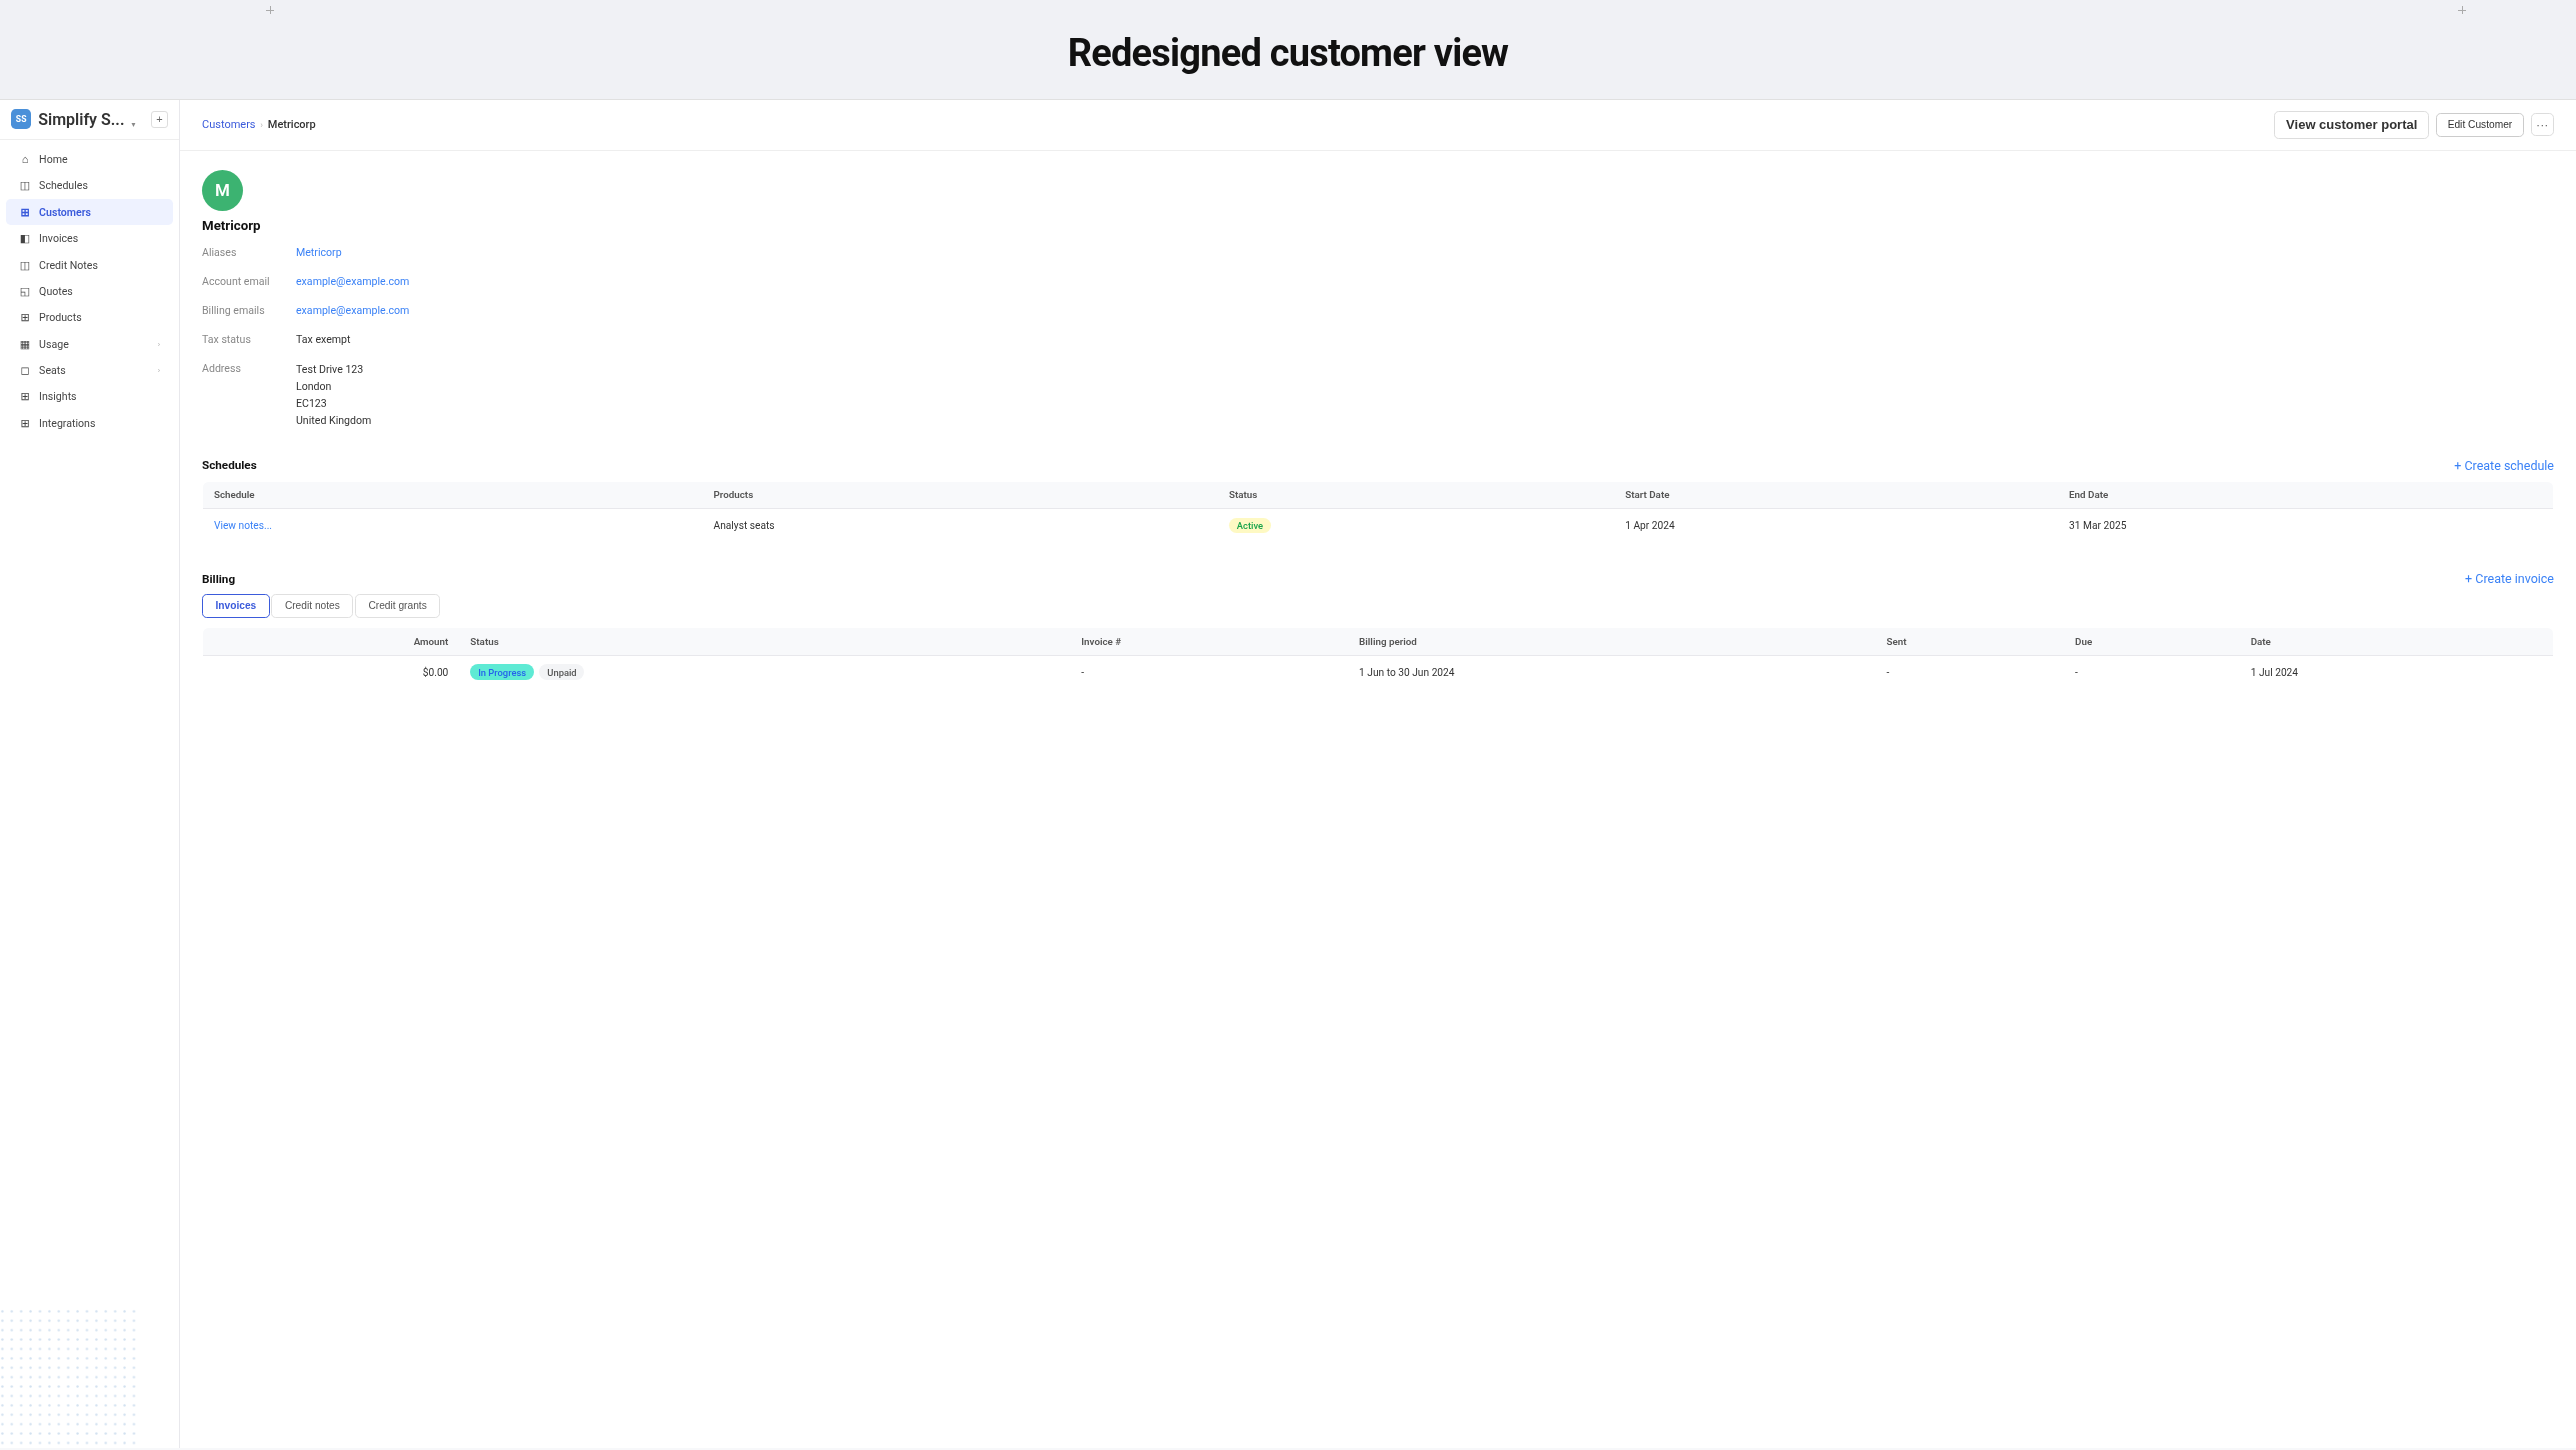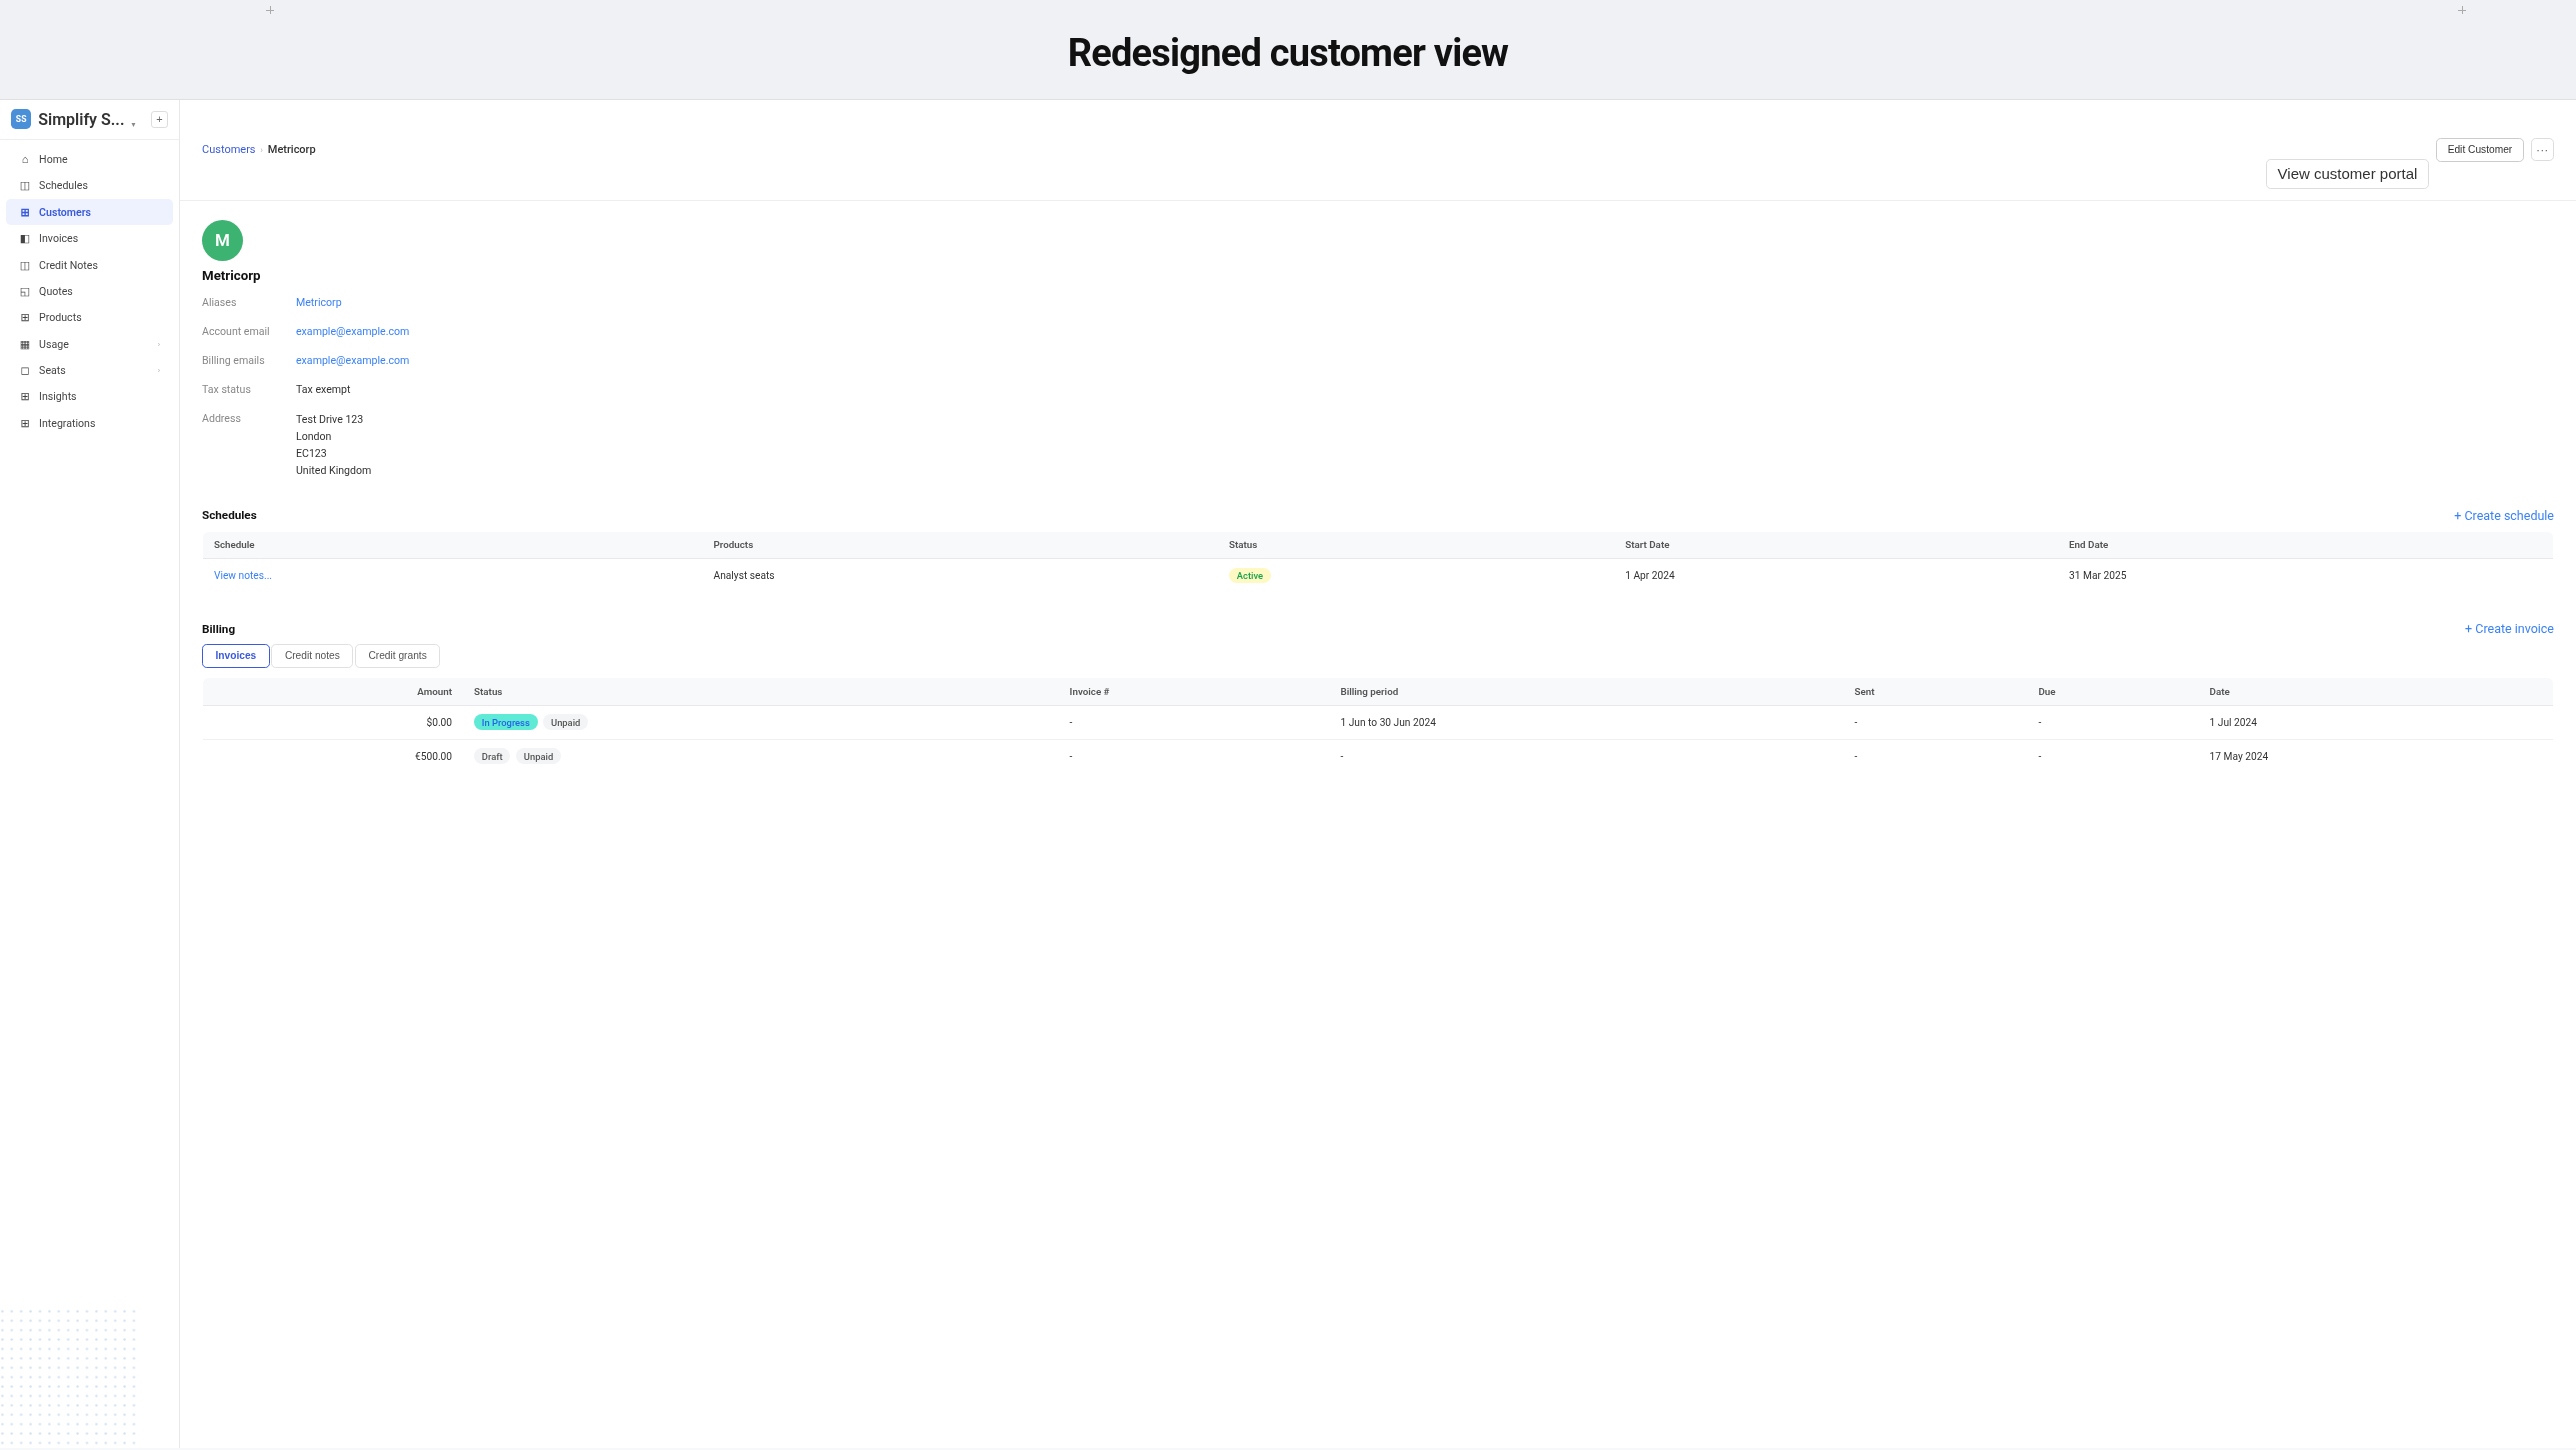--- a/index.html
+++ b/index.html
@@ -181,25 +181,24 @@
     .header-actions {
       display: flex;
       align-items: center;
       gap: 6.3px;
     }
     .btn-outline {
       padding: 5.5px 11px;
       border: 0.8px solid #ddd;
       border-radius: 4.7px;
       background: #fff;
-      font-size: 15px;
+      font-size: 13px;
       color: #333;
       cursor: pointer;
-      font-weight: 400;
-      margin-top: 48px;
+      font-weight: 700;
     }
     .btn-primary {
       padding: 5.5px 11px;
       border: 0.8px solid #ccc;
       border-radius: 4.7px;
       background: #fff;
       font-size: 10.2px;
       color: #333;
       cursor: pointer;
       font-weight: 500;
@@ -549,32 +548,20 @@
     <td>
       <span class="badge badge-in-progress">In Progress</span>
       <span class="badge badge-unpaid">Unpaid</span>
     </td>
     <td>-</td>
     <td>1 Jun to 30 Jun 2024</td>
     <td>-</td>
     <td>-</td>
     <td>1 Jul 2024</td>
   </tr>
-            <tr>
-    <td class="amount-cell">€500.00</td>
-    <td>
-      <span class="badge badge-draft">Draft</span>
-      <span class="badge badge-unpaid">Unpaid</span>
-    </td>
-    <td>-</td>
-    <td>-</td>
-    <td>-</td>
-    <td>-</td>
-    <td>17 May 2024</td>
-  </tr>
           </tbody>
       </table>
     </div>
 
   </main>
 </div>
 
 <svg class="decorative-dots" viewBox="0 0 180 180">
   <pattern id="dots" x="0" y="0" width="12" height="12" patternUnits="userSpaceOnUse">
     <circle cx="3" cy="3" r="1.5" fill="#6699cc"></circle>

